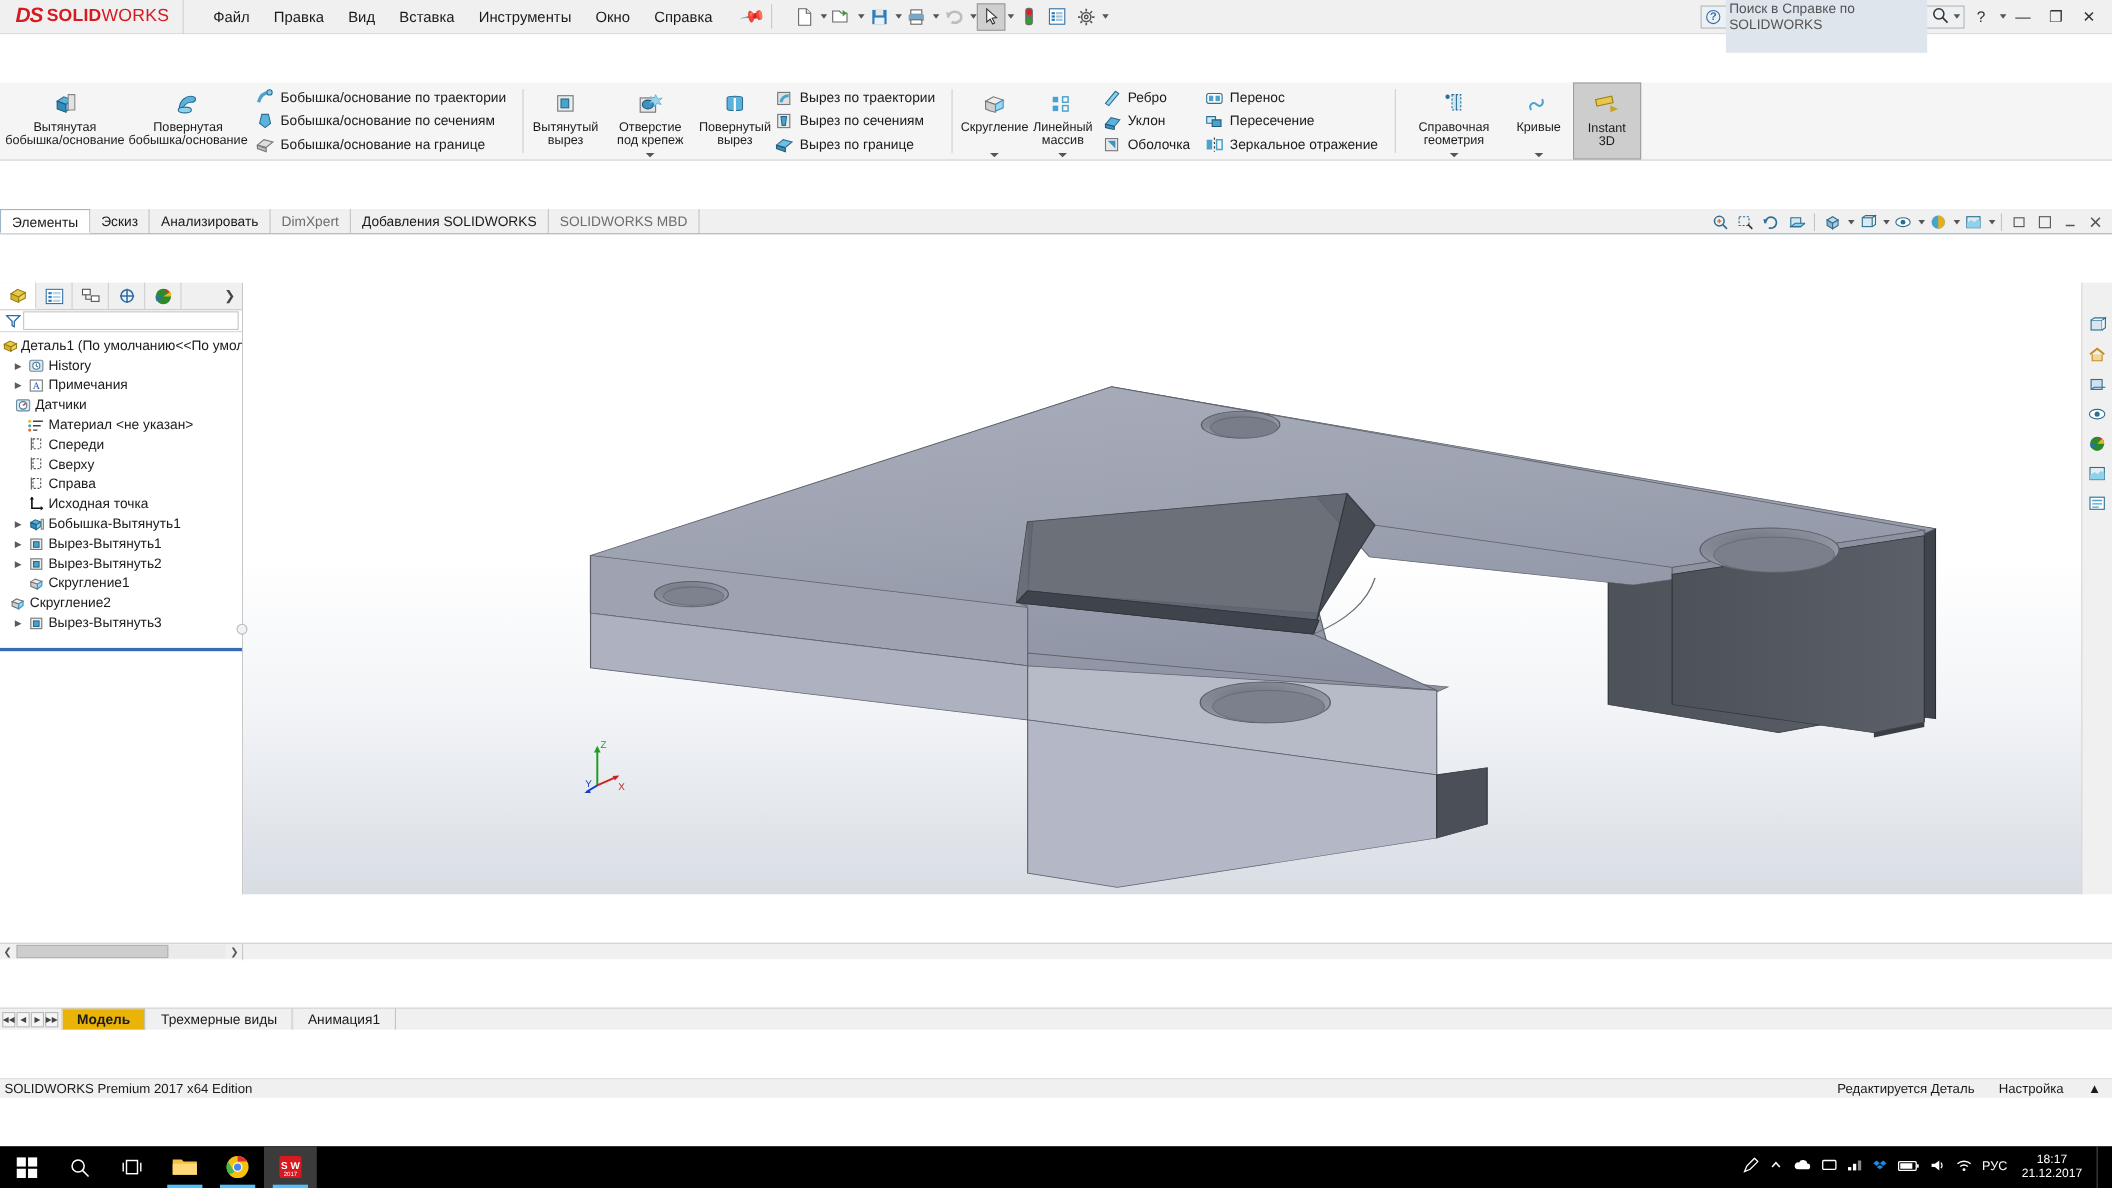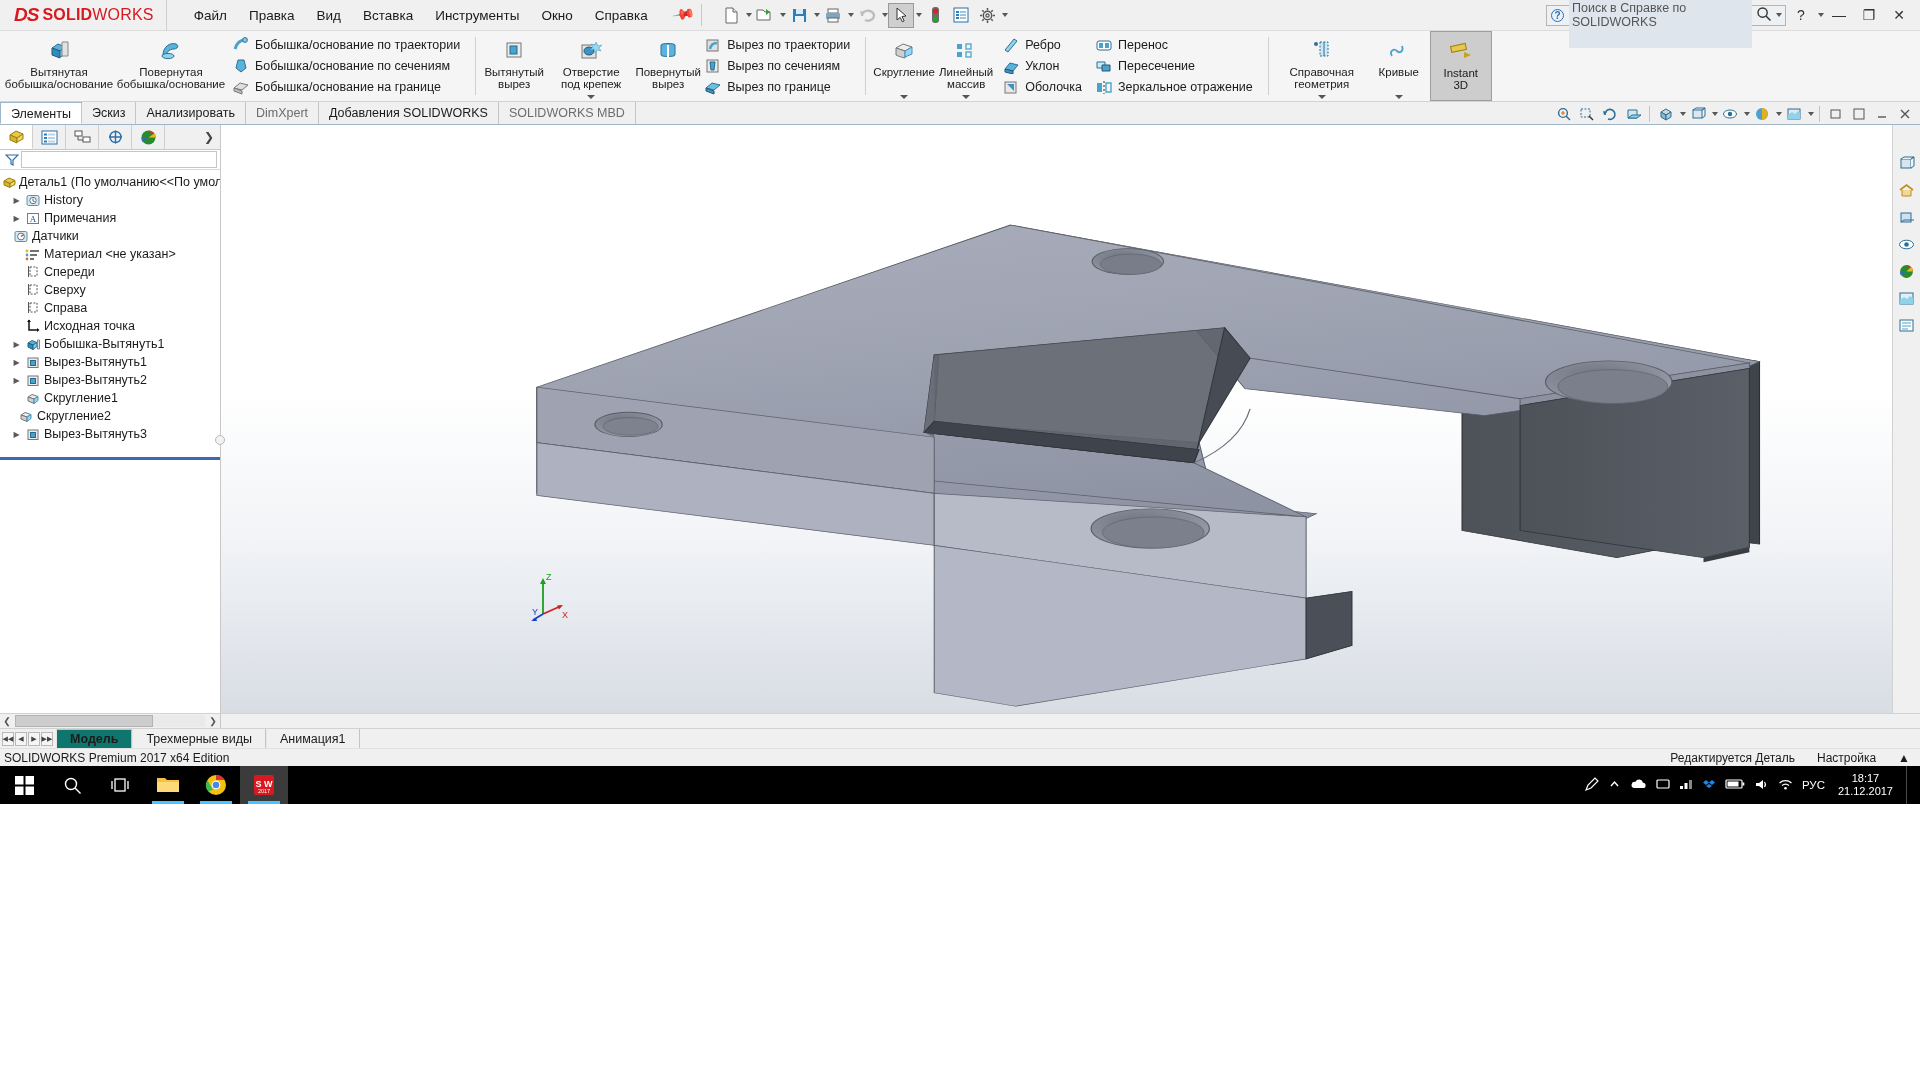--- a/index.html
+++ b/index.html
@@ -4,21 +4,21 @@
 <style>
   * { box-sizing: border-box; margin: 0; padding: 0; }
   html, body { width: 1920px; height: 1080px; overflow: hidden; }
   body {
     font-family: "Liberation Sans", sans-serif;
     font-size: 13px;
     background: #fff;
     color: #1b1b1b;
     -webkit-font-smoothing: antialiased;
   }
-  .app { width: 1920px; height: 804px; position: relative; display: flex; flex-direction: column; }
+  .app { width: 1920px; height: 1080px; position: relative; display: flex; flex-direction: column; gap: 44px; }
 
   
   .titlebar {
     height: 31px; background: #f0f0f0; display: flex; align-items: center;
     border-bottom: 1px solid #dcdcdc; position: relative; flex: none;
   }
   .logo-wrap { display: flex; align-items: center; padding: 0 12px 0 14px; height: 31px; border-right: 1px solid #cfcfcf; }
   .logo-mark { font-weight: bold; color: #d71920; font-size: 19px; font-style: italic; letter-spacing: -1px; margin-right: 4px; }
   .logo-solid { font-weight: bold; color: #d71920; font-size: 16px; letter-spacing: .2px; }
   .logo-works { font-weight: normal; color: #d71920; font-size: 16px; letter-spacing: .2px; }
@@ -99,21 +99,21 @@
 
   
   .hscroll { height: 15px; background: #f0f0f0; border-top: 1px solid #d2d2d2; display: flex; align-items: center; flex: none; }
   .hs-left { width: 221px; display: flex; align-items: center; border-right: 1px solid #c8c8c8; height: 15px; }
   .hs-track { flex: 1; height: 12px; background: #eaeaea; position: relative; margin: 0 1px; }
   .hs-thumb { position: absolute; left: 0; top: 0; bottom: 0; width: 138px; background: #cdcdcd; border: 1px solid #b3b3b3; }
   .doctabs { height: 20px; background: #f0f0f0; border-top: 1px solid #d2d2d2; display: flex; align-items: stretch; flex: none; }
   .navbtns { display: flex; align-items: center; padding: 0 2px; }
   .navb { width: 12px; height: 14px; border: 1px solid #b9b9b9; background: #f5f5f5; margin-right: 1px; display:flex; align-items:center; justify-content:center; font-size: 7px; color:#444; }
   .dtab { padding: 2px 13px; font-size: 12.5px; border-right: 1px solid #c4c4c4; border-left: 1px solid #e6e6e6; display: flex; align-items: center; }
-  .dtab.active { font-weight: bold; background: #0f766e; border-top: 1px solid #c4c4c4; }
+  .dtab.active { font-weight: bold; background: #eab308; border-top: 1px solid #c4c4c4; }
   .statusbar { height: 18px; background: #f0f0f0; display: flex; align-items: center; font-size: 12px; color: #1b1b1b; flex: none; padding-left: 4px; border-top: 1px solid #e0e0e0; }
   .sb-right { margin-left: auto; display: flex; align-items: center; gap: 22px; padding-right: 10px; }
 
   
   .taskbar { height: 38px; background: #000; display: flex; align-items: center; flex: none; color: #fff; }
   .tb-start { width: 48px; display: flex; align-items: center; justify-content: center; }
   .tb-item { width: 48px; height: 38px; display: flex; align-items: center; justify-content: center; position: relative; }
   .tb-item.open::after { content: ''; position: absolute; bottom: 0; left: 8px; right: 8px; height: 3px; background: #4cc2ff; }
   .tb-item.active { background: #3b3b3b; }
   .tray { margin-left: auto; display: flex; align-items: center; gap: 9px; padding-right: 8px; font-size: 11.5px; }
@@ -748,21 +748,21 @@
         <div class="trow" style="padding-left:23px">
           <span class="ticon">
               <svg width="14" height="13" viewBox="0 0 14 13">
                 <path d="M2 5l4-2.5 6 2-4 2.5z" fill="#ededed" stroke="#777"></path>
                 <path d="M2 5v4l6 2.5V7z" fill="#cfcfcf" stroke="#777"></path>
                 <path d="M8 7l4-2.5v4L8 11.5z" fill="#9ad6f0" stroke="#3f93c2"></path>
               </svg>
             </span>
           <span class="tlabel">Скругление1</span>
         </div>
-        <div class="trow" style="padding-left:16px">
+        <div class="trow" style="padding-left:6px">
           <span class="ticon">
               <svg width="14" height="13" viewBox="0 0 14 13">
                 <path d="M2 5l4-2.5 6 2-4 2.5z" fill="#ededed" stroke="#777"></path>
                 <path d="M2 5v4l6 2.5V7z" fill="#cfcfcf" stroke="#777"></path>
                 <path d="M8 7l4-2.5v4L8 11.5z" fill="#9ad6f0" stroke="#3f93c2"></path>
               </svg>
             </span>
           <span class="tlabel">Скругление2</span>
         </div>
         <div class="trow" style="padding-left:10px">

